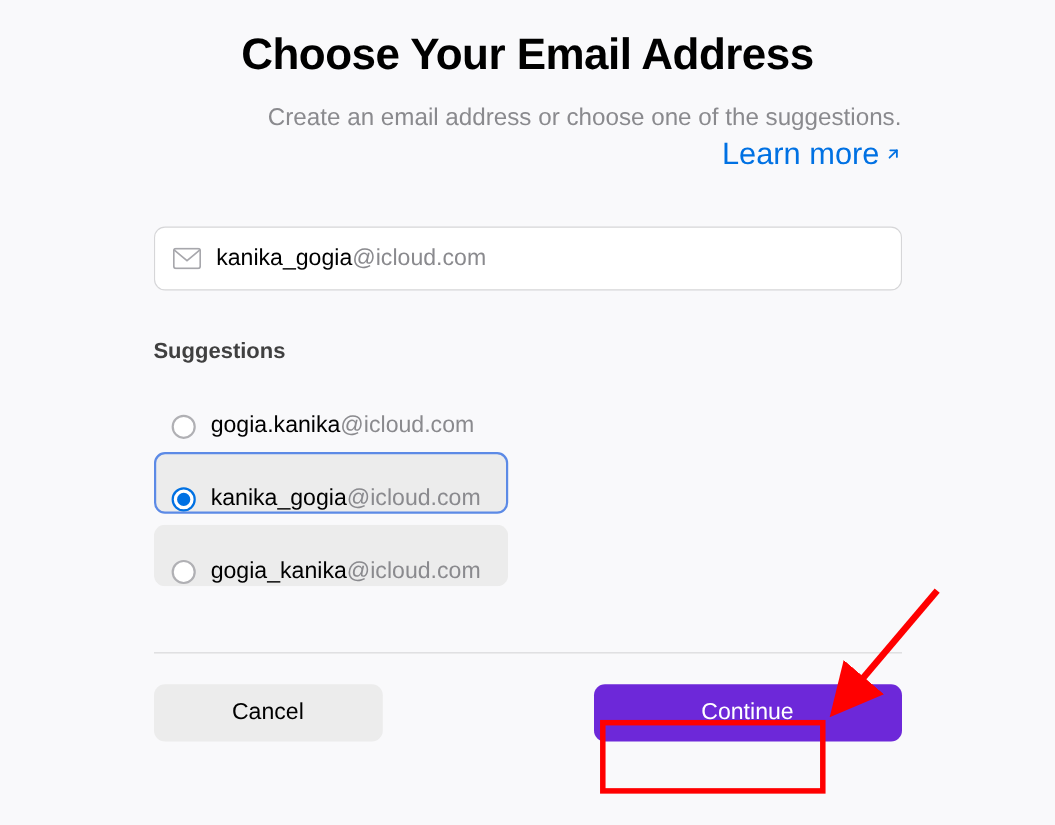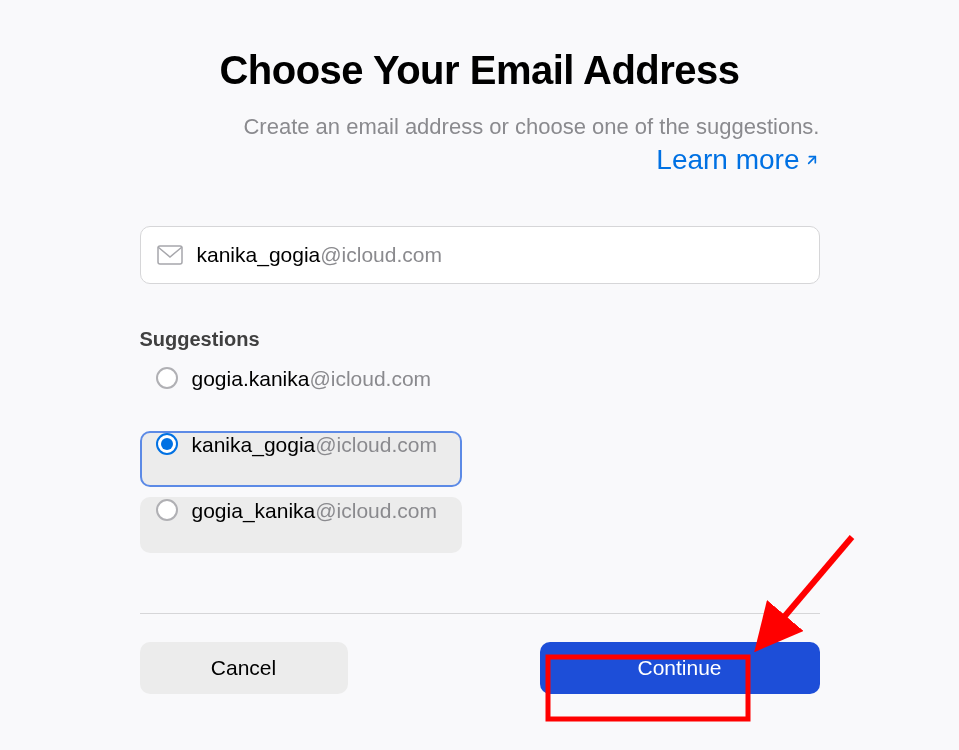--- a/index.html
+++ b/index.html
@@ -6,21 +6,21 @@
     html, body {
       width: 959px;
       height: 750px;
       font-family: -apple-system, BlinkMacSystemFont, "Segoe UI", Helvetica, Arial, sans-serif;
       background: #f9f9fb;
       overflow: hidden;
     }
     .container {
       width: 680px;
       margin: 0 auto;
-      padding-top: 48px;
+      padding-top: 28px;
     }
     .title {
       font-size: 40px;
       font-weight: 700;
       color: #000;
       text-align: center;
       letter-spacing: -0.5px;
     }
     .subtitle-wrap {
       text-align: right;
@@ -65,21 +65,21 @@
       color: #404040;
     }
     .suggestions-list {
       margin-top: 14px;
       display: flex;
       flex-direction: column;
       gap: 10px;
     }
     .suggestion-item {
       display: flex;
-      align-items: flex-start;
+      align-items: flex-end;
       gap: 14px;
       height: 56px;
       padding: 0 14px;
       border-radius: 10px;
       border: 2px solid transparent;
       cursor: pointer;
       width: 322px;
     }
     .suggestion-item.selected {
       background: #ececec;
@@ -132,21 +132,21 @@
       align-items: center;
       justify-content: center;
     }
     .btn-cancel {
       width: 208px;
       background: #ececec;
       color: #000;
     }
     .btn-continue {
       width: 280px;
-      background: #1d4ed8;
+      background: #6d28d9;
       color: #fff;
       font-weight: 500;
     }
     
     .annotation-layer {
       position: absolute;
       top: 0; left: 0;
       width: 959px;
       height: 750px;
       pointer-events: none;

